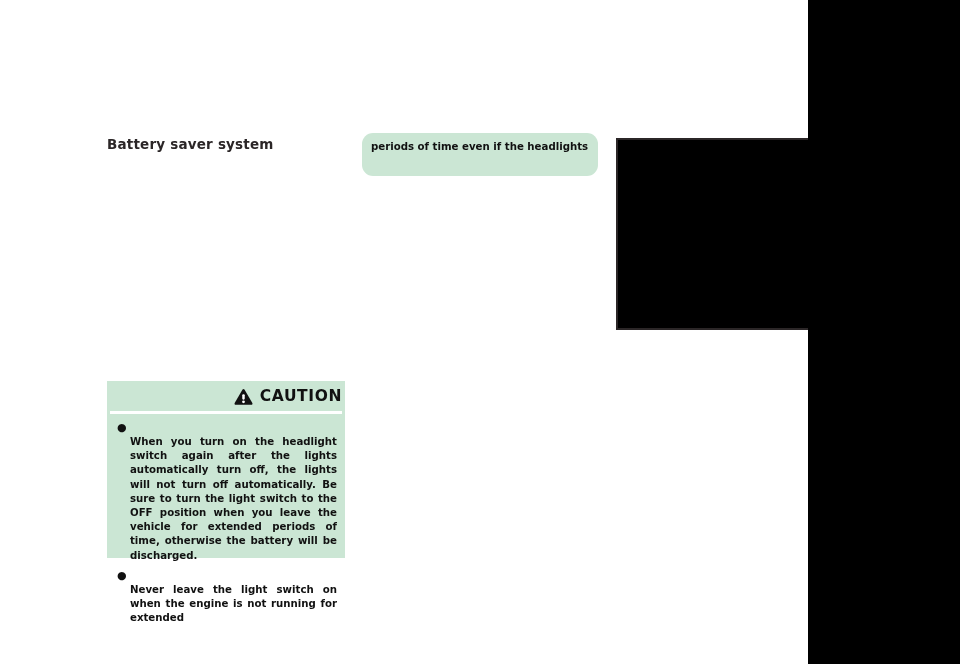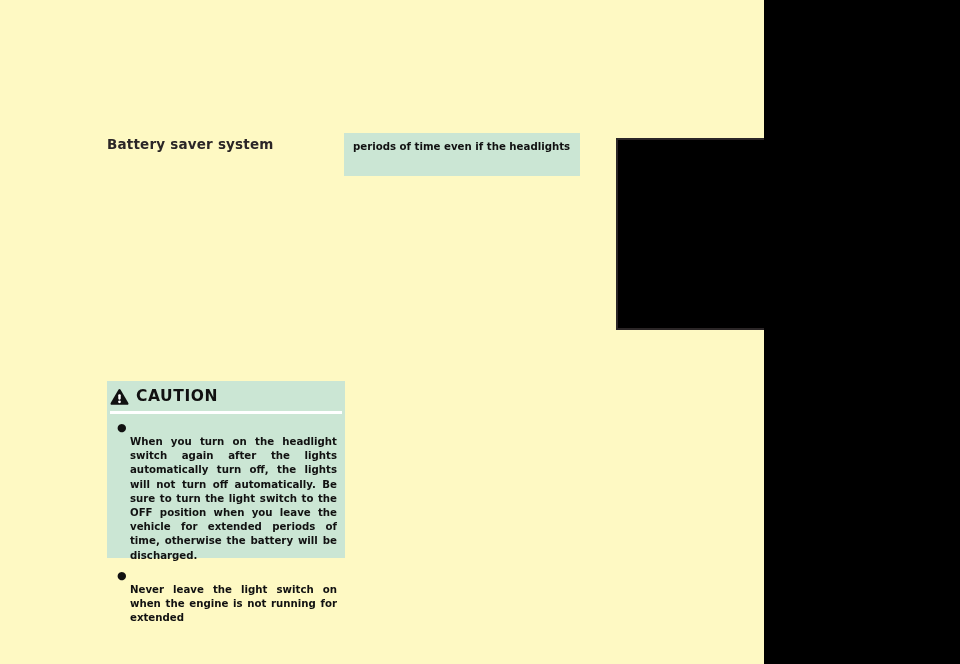--- a/index.html
+++ b/index.html
@@ -4,23 +4,24 @@
 <style>
   html, body {
     margin: 0;
     padding: 0;
     background: #000000;
   }
   #page {
     position: relative;
     width: 764px;
     height: 664px;
-    background: #fef9c3;
+    background: #ffffff;
     overflow: hidden;
     font-family: "Liberation Sans", sans-serif;
+    padding-left: 44px;
   }
 
   
   .section-title {
     position: absolute;
     left: 107px;
     top: 136px;
     font-family: "DejaVu Sans", sans-serif;
     font-size: 13.5px;
     font-weight: bold;
@@ -32,21 +33,21 @@
   
   .caution-panel {
     position: absolute;
     background: #cbe6d4;
     box-sizing: border-box;
   }
 
   .caution-header {
     display: flex;
     align-items: center;
-    justify-content: flex-start;
+    justify-content: flex-end;
     gap: 7px;
     padding-top: 7px;
     padding-bottom: 5px;
     border-bottom: 3px solid #ffffff;
     margin: 0 3px;
   }
   .warn-icon {
     display: block;
     width: 19px;
     height: 18px;
@@ -98,24 +99,25 @@
     font-weight: bold;
     line-height: 14.2px;
     color: #111111;
     text-align: justify;
     text-justify: inter-word;
   }
   .plain-text .last-line { text-align: left; display: block; }
 
   
   #caution-continued {
-    left: 344px;
+    left: 362px;
     top: 133px;
     width: 236px;
     height: 43px;
+    border-radius: 11px;
   }
   #caution-continued .caution-body { padding: 7px 9px 0 9px; }
 
   
   #caution-main {
     left: 107px;
     top: 381px;
     width: 238px;
     height: 177px;
   }

